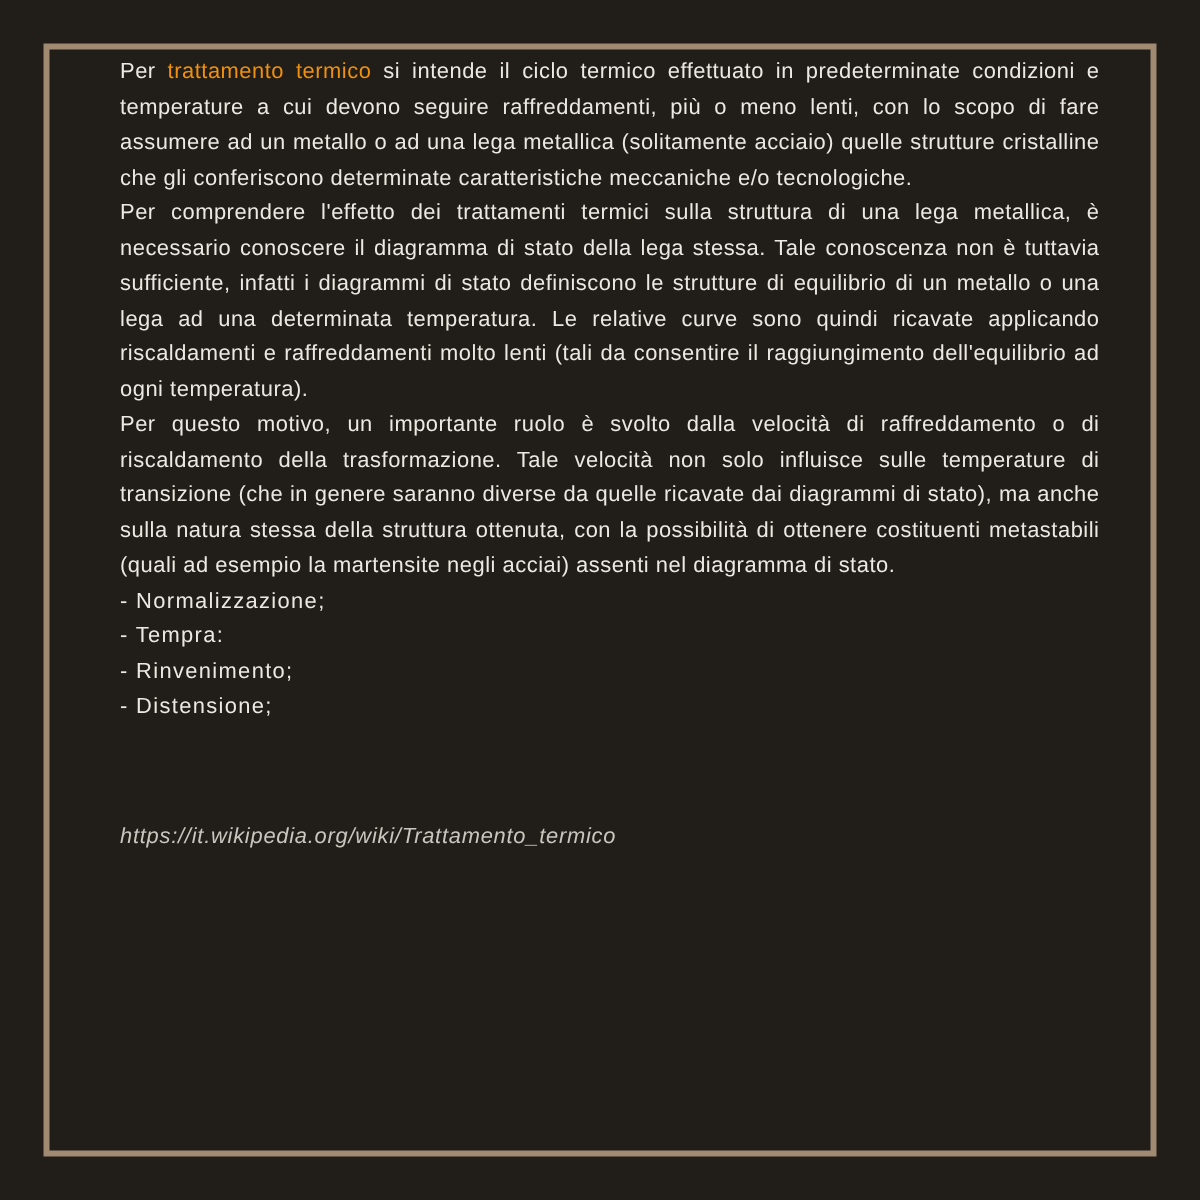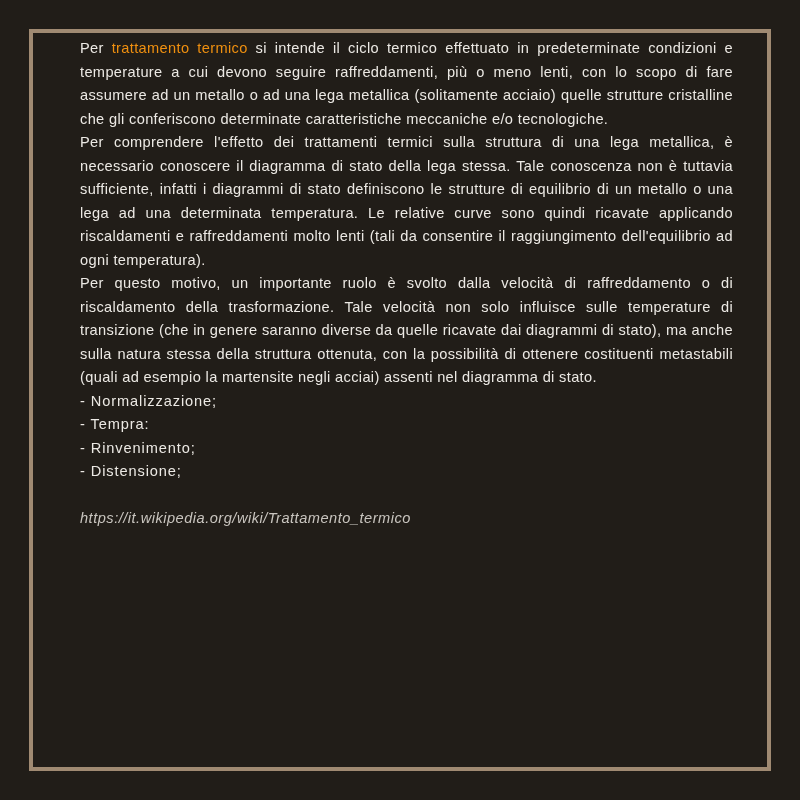--- a/index.html
+++ b/index.html
@@ -47,20 +47,21 @@
     padding: 0;
     letter-spacing: 0.9px;
   }
   .spacer {
     height: 23.5px;
   }
   .source {
     font-style: italic;
     color: #c9c5bf;
     letter-spacing: 0.5px;
+    margin-top: 40px;
   }
 </style>
 </head>
 <body>
 
 <div class="frame"></div>
 
 <div class="content">
   <p><span>Per </span><span class="hl">trattamento termico</span><span> si intende il ciclo termico effettuato in predeterminate condizioni e temperature a cui devono seguire raffreddamenti, più o meno lenti, con lo scopo di fare assumere ad un metallo o ad una lega metallica (solitamente acciaio) quelle strutture cristalline che gli conferiscono determinate caratteristiche meccaniche e/o tecnologiche.</span></p>
   <p>Per comprendere l'effetto dei trattamenti termici sulla struttura di una lega metallica, è necessario conoscere il diagramma di stato della lega stessa. Tale conoscenza non è tuttavia sufficiente, infatti i diagrammi di stato definiscono le strutture di equilibrio di un metallo o una lega ad una determinata temperatura. Le relative curve sono quindi ricavate applicando riscaldamenti e raffreddamenti molto lenti (tali da consentire il raggiungimento dell'equilibrio ad ogni temperatura).</p>

